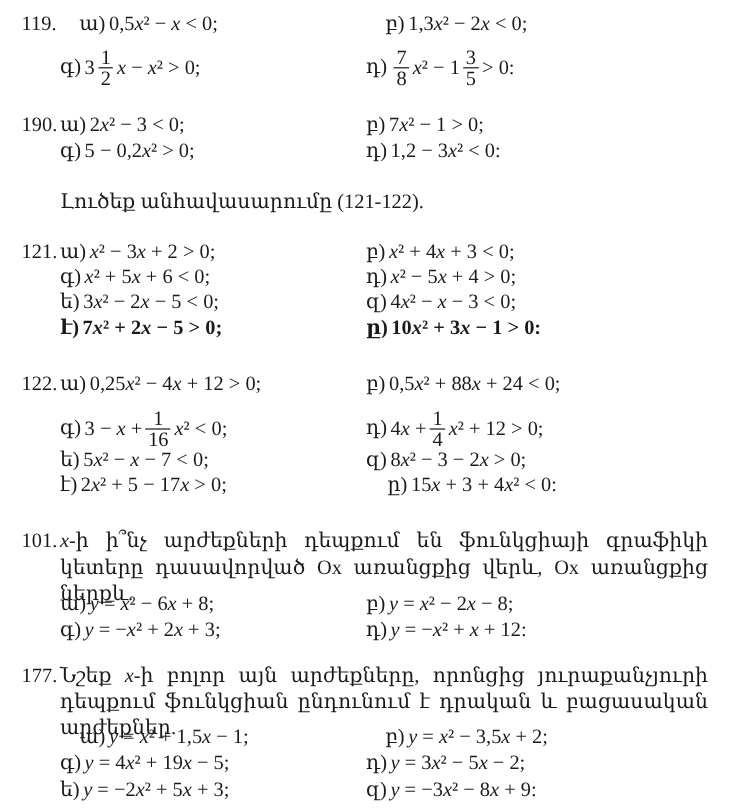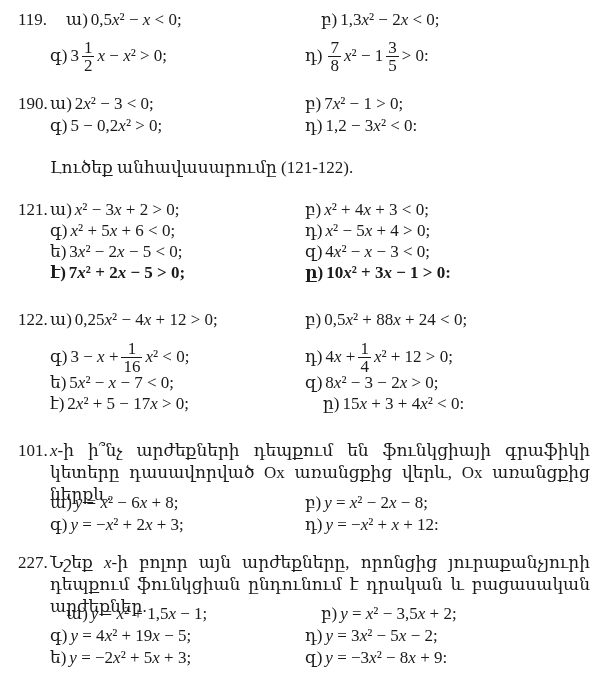--- a/index.html
+++ b/index.html
@@ -113,21 +113,21 @@
     <span class="cell cl"><span class="label">ա)</span><span><i>y</i> = <i>x</i>² − 6<i>x</i> + 8;</span></span>
     <span class="cell cr"><span class="label">բ)</span><span><i>y</i> = <i>x</i>² − 2<i>x</i> − 8;</span></span>
   </div>
   <div class="row" style="top:74px;">
     <span class="cell cl"><span class="label">գ)</span><span><i>y</i> = −<i>x</i>² + 2<i>x</i> + 3;</span></span>
     <span class="cell cr"><span class="label">դ)</span><span><i>y</i> = −<i>x</i>² + <i>x</i> + 12:</span></span>
   </div>
 </div>
 
 <div class="problem" style="top:553px;">
-  <span class="num">227.</span>
+  <span class="num">177.</span>
   <div class="text" style="top:-1px;">Նշեք <i>x</i>-ի բոլոր այն արժեքները, որոնցից յուրաքանչյուրի դեպքում ֆունկցիան ընդունում է դրական և բացասական արժեքներ.</div>
   <div class="row" style="top:51px;margin-left:16px;">
     <span class="cell cl"><span class="label">ա)</span><span><i>y</i> = <i>x</i>² + 1,5<i>x</i> − 1;</span></span>
     <span class="cell cr"><span class="label">բ)</span><span><i>y</i> = <i>x</i>² − 3,5<i>x</i> + 2;</span></span>
   </div>
   <div class="row" style="top:73px;">
     <span class="cell cl"><span class="label">գ)</span><span><i>y</i> = 4<i>x</i>² + 19<i>x</i> − 5;</span></span>
     <span class="cell cr"><span class="label">դ)</span><span><i>y</i> = 3<i>x</i>² − 5<i>x</i> − 2;</span></span>
   </div>
   <div class="row" style="top:95px;">

